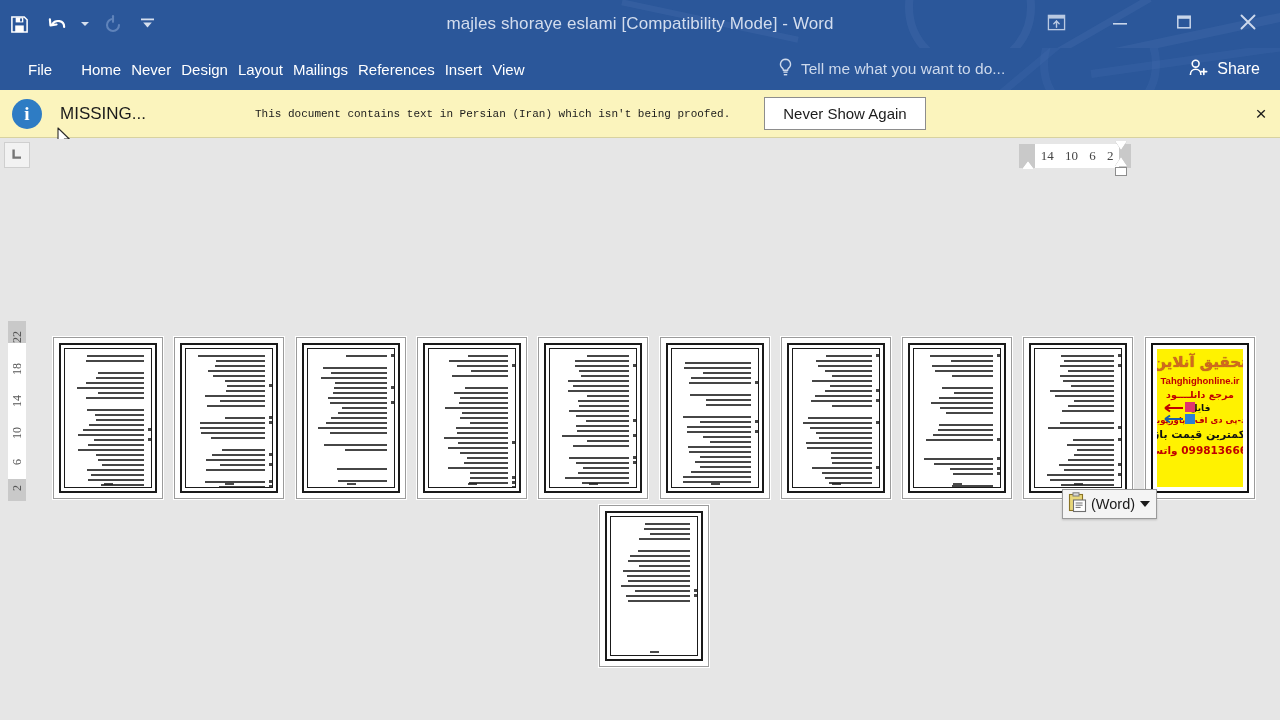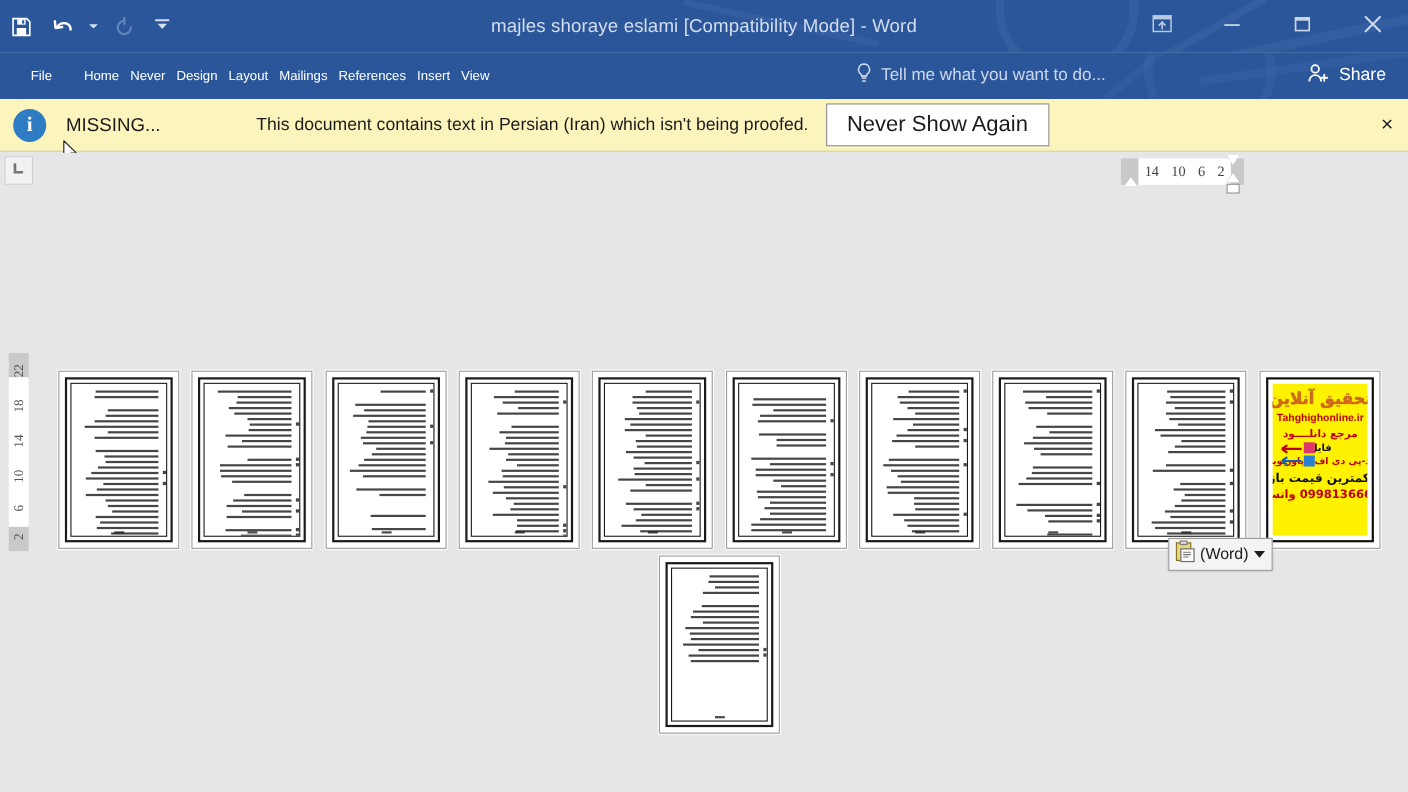--- a/index.html
+++ b/index.html
@@ -87,21 +87,21 @@
     top: 6px; left: 1090px; transform: rotate(-8deg);
   }
   .rb-deco.b2 {
     width: 120px; height: 7px; background: #4a72b0;
     top: 26px; left: 960px; transform: rotate(-40deg);
   }
   .tabs { position: absolute; left: 0; top: 0; height: 42px; display: flex; align-items: stretch; }
   .tab {
     display: flex; align-items: center;
     padding: 0 5px;
-    color: #ffffff; font-size: 12px;
+    color: #ffffff; font-size: 15px;
     cursor: pointer; white-space: nowrap;
   }
   .tab:first-child { padding-left: 28px; padding-right: 24px; }
 
   .tellme {
     position: absolute; left: 778px; top: 0; height: 42px;
     display: flex; align-items: center; gap: 8px;
     color: #cdd9ec; font-size: 15.5px; cursor: text;
   }
   .share {
@@ -124,29 +124,30 @@
     background: #2e7cc4;
     display: flex; align-items: center; justify-content: center;
     color: #fff; font-size: 19px; font-weight: bold;
     font-family: "Liberation Serif", serif;
   }
   .msg-label {
     margin-left: 18px; font-size: 17px; color: #1b1b1b;
     white-space: nowrap;
   }
   .msg-text {
-    margin-left: 87px; font-size: 16px; color: #1b1b1b;
+    margin-left: 109px; font-size: 11px; color: #1b1b1b;
     white-space: nowrap;
+    font-family: Liberation Mono, monospace;
   }
   .msg-btn {
-    margin-left: 16px;
+    margin-left: 34px;
     background: #ffffff;
     border: 1px solid #8d8d8d;
     padding: 7px 18px;
-    font-size: 20px; color: #1b1b1b;
+    font-size: 15px; color: #1b1b1b;
     font-family: "Liberation Sans", sans-serif;
     cursor: pointer;
   }
   .msg-close {
     position: absolute; right: 6px; top: 50%; transform: translateY(-50%);
     width: 26px; height: 26px;
     display: flex; align-items: center; justify-content: center;
     color: #1b1b1b; font-size: 19px; cursor: pointer; line-height: 1;
   }
 

